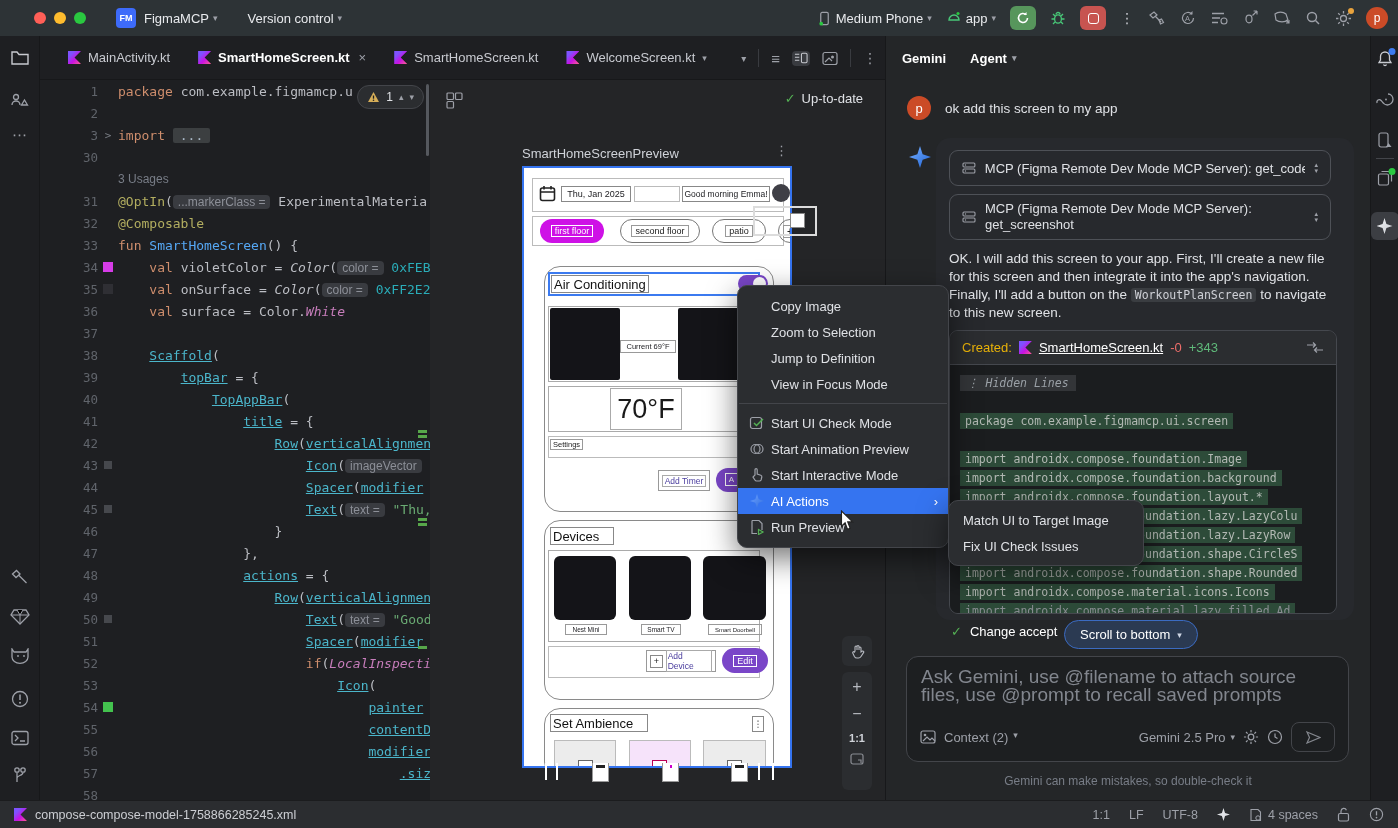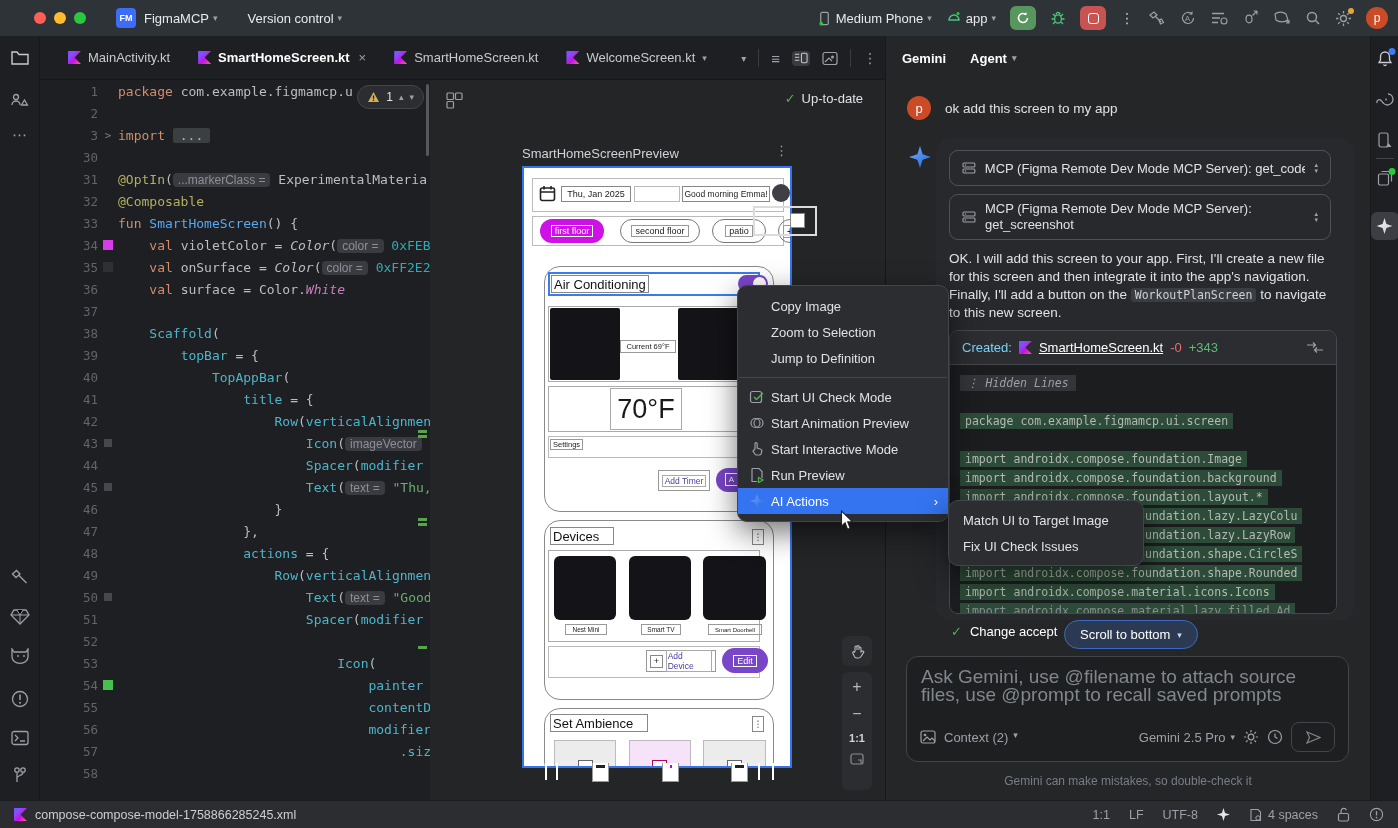--- a/index.html
+++ b/index.html
@@ -34,21 +34,21 @@
 
   
   #editor { position:absolute; left:40px; top:80px; width:390px; height:720px; background:#1e1f22; overflow:hidden; font-family:"DejaVu Sans Mono", monospace; }
   .eline { display:flex; align-items:center; height:22px; white-space:pre; font-size:13px; }
   .gut { width:58px; text-align:right; color:#60646b; flex:0 0 auto; font-size:12.5px; }
   .gslot { width:20px; flex:0 0 auto; display:flex; align-items:center; justify-content:center; }
   .sw { width:10px; height:10px; }
   .sw-sm { width:8px; height:8px; background:#46484d; }
   .code { flex:1; overflow:hidden; white-space:pre; color:#bcbec4; }
   .c-k { color:#cf8e6d; } .c-p { color:#bcbec4; } .c-f { color:#56a8f5; }
-  .c-t { color:#4bb6cb; } .c-a { color:#b3ae60; } .c-str { color:#6aab73; }
+  .c-t { color:#4bb6cb;text-decoration:underline; } .c-a { color:#b3ae60; } .c-str { color:#6aab73; }
   .c-u { color:#2aacb8; } .c-v { color:#c77dbb; font-style:italic; } .c-i { font-style:italic; color:#bcbec4; }
   .c-h { background:#393b40; color:#8c8f97; border-radius:4px; padding:0 5px; font-size:12px; font-family:"Liberation Sans",sans-serif; }
   .c-d { background:#3c3f41; color:#a9b7c6; border-radius:2px; padding:0 7px; }
   .usages { height:22px; display:flex; align-items:center; padding-left:78px; color:#787d87; font-size:12px; font-family:"Liberation Sans",sans-serif; }
   #inspection { position:absolute; right:6px; top:5px; height:24px; background:#2b2d30; border:1px solid #43454a; border-radius:12px; display:flex; align-items:center; gap:6px; padding:0 9px; font-size:12px; font-family:"Liberation Sans",sans-serif; color:#dfe1e5; }
   .diffmark { position:absolute; width:9px; height:3px; background:#57a64a; right:3px; }
 
   
   #preview { position:absolute; left:430px; top:80px; width:455px; height:720px; background:#242527; }
   .pv-label { position:absolute; left:92px; top:66px; font-size:13px; color:#cfd2d8; }
@@ -261,20 +261,21 @@
       <span style="font-size:14px;">⋮</span>
     </div>
   </div>
 
   <div id="editor">
     <div id="elines">
         <div class="eline"><span class="gut">1</span><span class="gslot"></span><span class="code"><span class="c-k">package </span><span class="c-p">com.example.figmamcp.u</span></span></div>
         <div class="eline"><span class="gut">2</span><span class="gslot"></span><span class="code"></span></div>
         <div class="eline"><span class="gut">3</span><span class="gslot"><span style="color: rgb(122, 126, 133); font-size: 11px;">&gt;</span></span><span class="code"><span class="c-k">import </span><span class="c-d">...</span></span></div>
         <div class="eline"><span class="gut">30</span><span class="gslot"></span><span class="code"></span></div>
+        <div class="usages">3 Usages</div>
         <div class="eline"><span class="gut">31</span><span class="gslot"></span><span class="code"><span class="c-a">@OptIn</span><span class="c-p">(</span><span class="c-h">...markerClass =</span><span class="c-p"> ExperimentalMateria</span></span></div>
         <div class="eline"><span class="gut">32</span><span class="gslot"></span><span class="code"><span class="c-a">@Composable</span></span></div>
         <div class="eline"><span class="gut">33</span><span class="gslot"></span><span class="code"><span class="c-k">fun </span><span class="c-f">SmartHomeScreen</span><span class="c-p">() {</span></span></div>
         <div class="eline"><span class="gut">34</span><span class="gslot"><span class="sw" style="background: rgb(214, 60, 232);"></span></span><span class="code"><span class="c-p">    </span><span class="c-k">val </span><span class="c-p">violetColor = </span><span class="c-i">Color</span><span class="c-p">(</span><span class="c-h">color =</span><span class="c-u"> 0xFEB</span></span></div>
         <div class="eline"><span class="gut">35</span><span class="gslot"><span class="sw" style="background: rgb(47, 47, 52);"></span></span><span class="code"><span class="c-p">    </span><span class="c-k">val </span><span class="c-p">onSurface = </span><span class="c-i">Color</span><span class="c-p">(</span><span class="c-h">color =</span><span class="c-u"> 0xFF2E2</span></span></div>
         <div class="eline"><span class="gut">36</span><span class="gslot"></span><span class="code"><span class="c-p">    </span><span class="c-k">val </span><span class="c-p">surface = Color.</span><span class="c-v">White</span></span></div>
         <div class="eline"><span class="gut">37</span><span class="gslot"></span><span class="code"></span></div>
         <div class="eline"><span class="gut">38</span><span class="gslot"></span><span class="code"><span class="c-p">    </span><span class="c-t">Scaffold</span><span class="c-p">(</span></span></div>
         <div class="eline"><span class="gut">39</span><span class="gslot"></span><span class="code"><span class="c-p">        </span><span class="c-t">topBar</span><span class="c-p"> = {</span></span></div>
         <div class="eline"><span class="gut">40</span><span class="gslot"></span><span class="code"><span class="c-p">            </span><span class="c-t">TopAppBar</span><span class="c-p">(</span></span></div>
@@ -282,21 +283,21 @@
         <div class="eline"><span class="gut">42</span><span class="gslot"></span><span class="code"><span class="c-p">                    </span><span class="c-t">Row</span><span class="c-p">(</span><span class="c-t">verticalAlignmen</span></span></div>
         <div class="eline"><span class="gut">43</span><span class="gslot"><span class="sw-sm"></span></span><span class="code"><span class="c-p">                        </span><span class="c-t">Icon</span><span class="c-p">(</span><span class="c-h">imageVector</span></span></div>
         <div class="eline"><span class="gut">44</span><span class="gslot"></span><span class="code"><span class="c-p">                        </span><span class="c-t">Spacer</span><span class="c-p">(</span><span class="c-t">modifier</span></span></div>
         <div class="eline"><span class="gut">45</span><span class="gslot"><span class="sw-sm"></span></span><span class="code"><span class="c-p">                        </span><span class="c-t">Text</span><span class="c-p">(</span><span class="c-h">text =</span><span class="c-str"> "Thu,</span></span></div>
         <div class="eline"><span class="gut">46</span><span class="gslot"></span><span class="code"><span class="c-p">                    }</span></span></div>
         <div class="eline"><span class="gut">47</span><span class="gslot"></span><span class="code"><span class="c-p">                },</span></span></div>
         <div class="eline"><span class="gut">48</span><span class="gslot"></span><span class="code"><span class="c-p">                </span><span class="c-t">actions</span><span class="c-p"> = {</span></span></div>
         <div class="eline"><span class="gut">49</span><span class="gslot"></span><span class="code"><span class="c-p">                    </span><span class="c-t">Row</span><span class="c-p">(</span><span class="c-t">verticalAlignmen</span></span></div>
         <div class="eline"><span class="gut">50</span><span class="gslot"><span class="sw-sm"></span></span><span class="code"><span class="c-p">                        </span><span class="c-t">Text</span><span class="c-p">(</span><span class="c-h">text =</span><span class="c-str"> "Good</span></span></div>
         <div class="eline"><span class="gut">51</span><span class="gslot"></span><span class="code"><span class="c-p">                        </span><span class="c-t">Spacer</span><span class="c-p">(</span><span class="c-t">modifier</span></span></div>
-        <div class="eline"><span class="gut">52</span><span class="gslot"></span></div>
+        <div class="eline"><span class="gut">52</span><span class="gslot"></span><span class="code"><span class="c-p">                        </span><span class="c-k">if</span><span class="c-p">(</span><span class="c-v">LocalInspecti</span></span></div>
         <div class="eline"><span class="gut">53</span><span class="gslot"></span><span class="code"><span class="c-p">                            </span><span class="c-t">Icon</span><span class="c-p">(</span></span></div>
         <div class="eline"><span class="gut">54</span><span class="gslot"><span class="sw" style="background: rgb(67, 194, 78);"></span></span><span class="code"><span class="c-p">                                </span><span class="c-t">painter</span></span></div>
         <div class="eline"><span class="gut">55</span><span class="gslot"></span><span class="code"><span class="c-p">                                </span><span class="c-t">contentD</span></span></div>
         <div class="eline"><span class="gut">56</span><span class="gslot"></span><span class="code"><span class="c-p">                                </span><span class="c-t">modifier</span></span></div>
         <div class="eline"><span class="gut">57</span><span class="gslot"></span><span class="code"><span class="c-p">                                    </span><span class="c-t">.siz</span></span></div>
         <div class="eline"><span class="gut">58</span><span class="gslot"></span><span class="code"><span class="c-p">                                        </span></span></div>
       </div>
     <div id="inspection">
       <svg width="13" height="12" viewBox="0 0 13 12">
           <path d="M6.5 1L12 11H1z" fill="#d6ae58"></path>
@@ -478,21 +479,21 @@
           <span>▾</span>
         </span>
     </div>
 
     <div class="gtext">
       <span>OK. I will add this screen to your app. First, I'll create a new file for this screen and then integrate it into the app's navigation. Finally, I'll add a button on the </span><span class="codechip">WorkoutPlanScreen</span><span> to navigate to this new screen.</span>
     </div>
 
     <div id="created-card">
       <div class="cc-head">
-        <span style="color:#7dd3fc;">Created:</span>
+        <span style="color:#eab308;">Created:</span>
         <span class="kicon"></span>
         <span style="color:#fff;text-decoration:underline;">SmartHomeScreen.kt</span>
         <span style="color:#ef6e6b;">-0</span>
         <span style="color:#5fb97a;">+343</span>
         <svg style="margin-left:auto;" width="18" height="13" viewBox="0 0 18 13">
             <path d="M1 4h8M7 1.5L9.5 4 7 6.5" fill="none" stroke="#9da0a8" stroke-width="1.2"></path>
             <path d="M17 9H9M11 6.5L8.5 9l2.5 2.5" fill="none" stroke="#9da0a8" stroke-width="1.2"></path>
           </svg>
       </div>
       <div class="cc-body">
@@ -616,20 +617,23 @@
   <div id="ctx-menu">
       <div class="mi">
         <span>Copy Image</span>
       </div>
       <div class="mi">
         <span>Zoom to Selection</span>
       </div>
       <div class="mi">
         <span>Jump to Definition</span>
       </div>
+      <div class="mi">
+        <span>View in Focus Mode</span>
+      </div>
       <div class="mdiv"></div>
       <div class="mi">
         <span class="ic">
           <svg width="16" height="16" viewBox="0 0 16 16">
             <rect x="1.5" y="2.5" width="11" height="11" rx="2" fill="none" stroke="#9da0a8" stroke-width="1.2"></rect>
             <path d="M5 8l2.5 2.5L14 4" fill="none" stroke="#54b054" stroke-width="1.5"></path>
           </svg>
         </span>
         <span>Start UI Check Mode</span>
       </div>
@@ -642,38 +646,38 @@
         </span>
         <span>Start Animation Preview</span>
       </div>
       <div class="mi">
         <span class="ic">
           <svg width="16" height="16" viewBox="0 0 16 16">
             <path d="M6 8V2.8a1.1 1.1 0 012.2 0V7l3.6 1.2a1.6 1.6 0 011 1.8l-.7 3A2 2 0 0110.2 14H7.6a2 2 0 01-1.7-1L4 10z" fill="none" stroke="#9da0a8" stroke-width="1.2"></path>
           </svg>
         </span>
         <span>Start Interactive Mode</span>
-      </div>
-      <div class="mi">
-        <span class="ic">
-          <svg width="16" height="16" viewBox="0 0 16 16">
-            <path d="M3 1.5h7l3 3V11" fill="none" stroke="#9da0a8" stroke-width="1.2"></path>
-            <path d="M3 1.5V14.5h5" fill="none" stroke="#9da0a8" stroke-width="1.2"></path>
-            <path d="M9.5 10.5l4.5 2.5-4.5 2.5z" fill="none" stroke="#54b054" stroke-width="1.2"></path>
-          </svg>
-        </span>
-        <span>Run Preview</span>
       </div>
       <div class="mi hl">
         <span class="ic">
           <div class="ai-star" style="margin:1px;"></div>
         </span>
         <span>AI Actions</span>
         <span class="arrow">›</span>
       </div>
+      <div class="mi">
+        <span class="ic">
+          <svg width="16" height="16" viewBox="0 0 16 16">
+            <path d="M3 1.5h7l3 3V11" fill="none" stroke="#9da0a8" stroke-width="1.2"></path>
+            <path d="M3 1.5V14.5h5" fill="none" stroke="#9da0a8" stroke-width="1.2"></path>
+            <path d="M9.5 10.5l4.5 2.5-4.5 2.5z" fill="none" stroke="#54b054" stroke-width="1.2"></path>
+          </svg>
+        </span>
+        <span>Run Preview</span>
+      </div>
     </div>
   <div id="ctx-sub">
       <div class="mi" style="padding-left: 14px;">Match UI to Target Image</div>
       <div class="mi" style="padding-left: 14px;">Fix UI Check Issues</div>
     </div>
 
   <svg class="abs" style="left:840px;top:510px;z-index:60;" width="15" height="21" viewBox="0 0 15 21">
       <path d="M1.5 1v15.2l3.6-3.4 2.4 6.4 2.6-1-2.4-6.3h4.9z" fill="#fff" stroke="#222" stroke-width="1.1"></path>
     </svg>
 </div>

